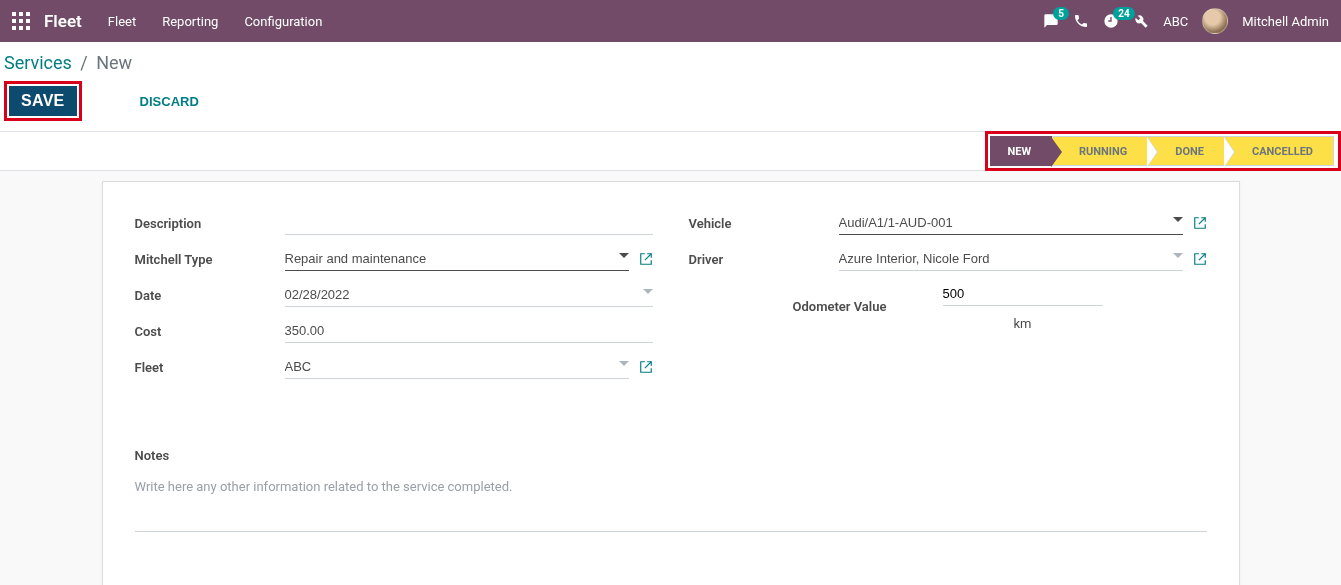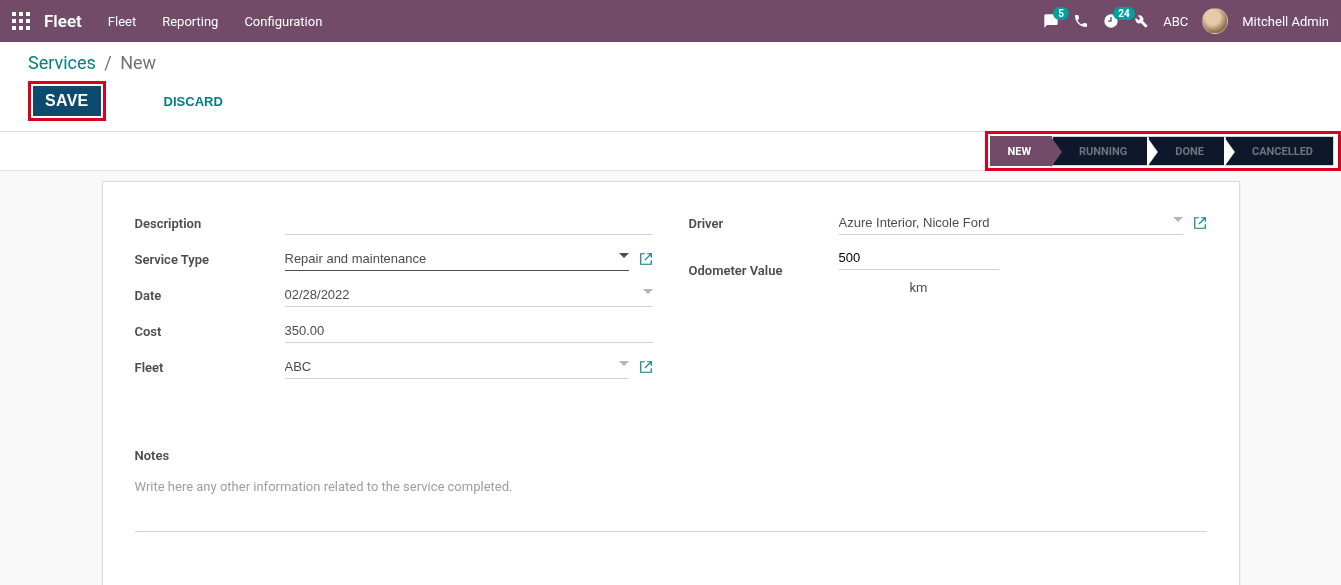--- a/index.html
+++ b/index.html
@@ -10,47 +10,47 @@
   .topbar .menu { display:flex; gap: 26px; }
   .topbar .menu .menu-item { font-size:13px; cursor:pointer; color:#fff; }
   .topbar .spacer { flex:1; }
   .topbar .right { display:flex; align-items:center; gap: 14px; }
   .topbar .badge-wrap { position: relative; display:flex; align-items:center; }
   .topbar .badge { background:#00A09D; color:#fff; font-size:10px; font-weight:700; padding:1px 5px; border-radius:8px; position:absolute; top:-6px; left:10px; }
   .topbar .ico { width:16px; height:16px; fill:#fff; cursor:pointer; display:block; }
   .topbar .user-name { font-size:13px; }
   .avatar { width:26px; height:26px; border-radius:50%; background: radial-gradient(circle at 40% 35%, #e6c9a8 35%, #8b6f52 70%); border:1px solid rgba(255,255,255,.3); }
   
-  .controlbar { background:#fff; padding: 10px 12px 10px 28px; border-bottom:1px solid #dee2e6; }
+  .controlbar { background:#fff; padding: 10px 12px 10px 4px; border-bottom:1px solid #dee2e6; }
   .breadcrumb { font-size:18px; margin-bottom:8px; }
   .breadcrumb .bc-root { color:#017e84; cursor:pointer; }
   .breadcrumb .bc-sep { color:#6c757d; margin:0 4px; }
   .breadcrumb .bc-current { color:#6c757d; }
   .action-row { display:flex; align-items:center; gap:10px; }
   .btn-save-wrap { border:3px solid #d9001b; display:inline-block; padding:2px; }
   .btn-save { background:#0c4a6e; color:#fff; border:none; padding:6px 12px; font-weight:700; font-size:16px; cursor:pointer; letter-spacing:.3px; }
   .btn-discard { background:none; border:none; color:#017e84; font-weight:600; font-size:13px; cursor:pointer; padding:6px 8px;margin-left:40px; }
   
   .statusrow { background:#fff; border-bottom:1px solid #dee2e6; display:flex; justify-content:flex-end; }
   .statusbar-wrap { border:3px solid #d9001b; padding:2px 4px 2px 2px; display:inline-flex; margin-right:0; margin-top:-1px; margin-bottom:-1px;}
   .statusbar { display:flex; }
-  .st-step { position:relative; height:30px; display:flex; align-items:center; padding:0 20px 0 26px; font-size:11px; font-weight:700; color:#6c757d; background:#0f172a; border:1px solid #ced4da; cursor:pointer; }
+  .st-step { position:relative; height:30px; display:flex; align-items:center; padding:0 20px 0 26px; font-size:11px; font-weight:700; color:#6c757d; background:#fde047; border:1px solid #ced4da; cursor:pointer; }
   .st-step:first-child { padding-left:16px; }
   .st-step.active { background:#714B67; color:#fff; border-color:#714B67; }
   .st-step::after { content:""; position:absolute; right:-10px; top:0; width:0; height:0; border-top:15px solid transparent; border-bottom:15px solid transparent; border-left:10px solid #fff; z-index:2; }
   .st-step::before { content:""; position:absolute; right:-11px; top:0; width:0; height:0; border-top:15px solid transparent; border-bottom:15px solid transparent; border-left:11px solid #ced4da; z-index:1; }
   .st-step.active::after { border-left-color:#714B67; }
   .st-step.active::before { border-left-color:#714B67; }
   .st-step:last-child::after, .st-step:last-child::before { display:none; }
   
   .form-area { display:flex; justify-content:center; padding: 10px 0 0 0; }
   .sheet { width: 1138px; background:#fff; border:1px solid #dcdcdc; box-shadow:0 1px 3px rgba(0,0,0,.05); padding: 28px 32px 52px 32px; }
   .columns { display:flex; gap: 36px; }
   .col { flex:1; }
-  .field-row { display:flex; align-items:center; margin-bottom:10px; min-height:26px; }
+  .field-row { display:flex; align-items:center; margin-bottom:10px; min-height:26px;justify-content:center; }
   .field-label { width: 150px; font-weight:600; color:#4c4c4c; font-size:13px; }
   .field-input-wrap { flex:1; position:relative; display:flex; align-items:center; gap:8px; }
   .field-input { width:100%; border:none; border-bottom:1px solid #ced4da; padding:4px 0; font-size:13px; color:#4c4c4c; background:transparent; }
   .field-input.strong { border-bottom:1px solid #4c4c4c; }
   .caret { position:absolute; right:0; top:4px; pointer-events:none; }
   .caret svg { width:10px; height:10px; fill:#4c4c4c; display:block; }
   .caret.muted svg { fill:#adb5bd; }
   .ext-link { color:#017e84; cursor:pointer; }
   .ext-link svg { width:14px; height:14px; stroke:#017e84; fill:none; stroke-width:2; display:block; }
   .odom-wrap { display:flex; align-items:center; gap:10px;flex-direction:column; }
@@ -145,21 +145,21 @@
     <div class="columns">
 
       <div class="col">
         <div class="field-row">
           <div class="field-label">Description</div>
           <div class="field-input-wrap">
             <input class="field-input" value="" style="">
           </div>
         </div>
         <div class="field-row">
-          <div class="field-label">Service Type</div>
+          <div class="field-label">Mitchell Type</div>
           <div class="field-input-wrap">
             <input class="field-input strong" value="Repair and maintenance" style="">
             <span class="caret">
                 <svg viewBox="0 0 10 10">
                   <path d="M0 2l5 5 5-5z"></path>
                 </svg>
               </span>
           </div>
           <span class="ext-link" style="margin-left:10px">
             <svg viewBox="0 0 24 24">
@@ -200,20 +200,38 @@
             <svg viewBox="0 0 24 24">
                 <path d="M14 3h7v7"></path>
                 <path d="M10 14L21 3"></path>
                 <path d="M21 14v7H3V3h7"></path>
               </svg>
           </span>
         </div>
       </div>
 
       <div class="col">
+        <div class="field-row">
+          <div class="field-label">Vehicle</div>
+          <div class="field-input-wrap">
+            <input class="field-input strong" value="Audi/A1/1-AUD-001" style="">
+            <span class="caret">
+                <svg viewBox="0 0 10 10">
+                  <path d="M0 2l5 5 5-5z"></path>
+                </svg>
+              </span>
+          </div>
+          <span class="ext-link" style="margin-left:10px">
+            <svg viewBox="0 0 24 24">
+                <path d="M14 3h7v7"></path>
+                <path d="M10 14L21 3"></path>
+                <path d="M21 14v7H3V3h7"></path>
+              </svg>
+          </span>
+        </div>
         <div class="field-row">
           <div class="field-label">Driver</div>
           <div class="field-input-wrap">
             <input class="field-input" value="Azure Interior, Nicole Ford" style="">
             <span class="caret muted">
                 <svg viewBox="0 0 10 10">
                   <path d="M0 2l5 5 5-5z"></path>
                 </svg>
               </span>
           </div>

